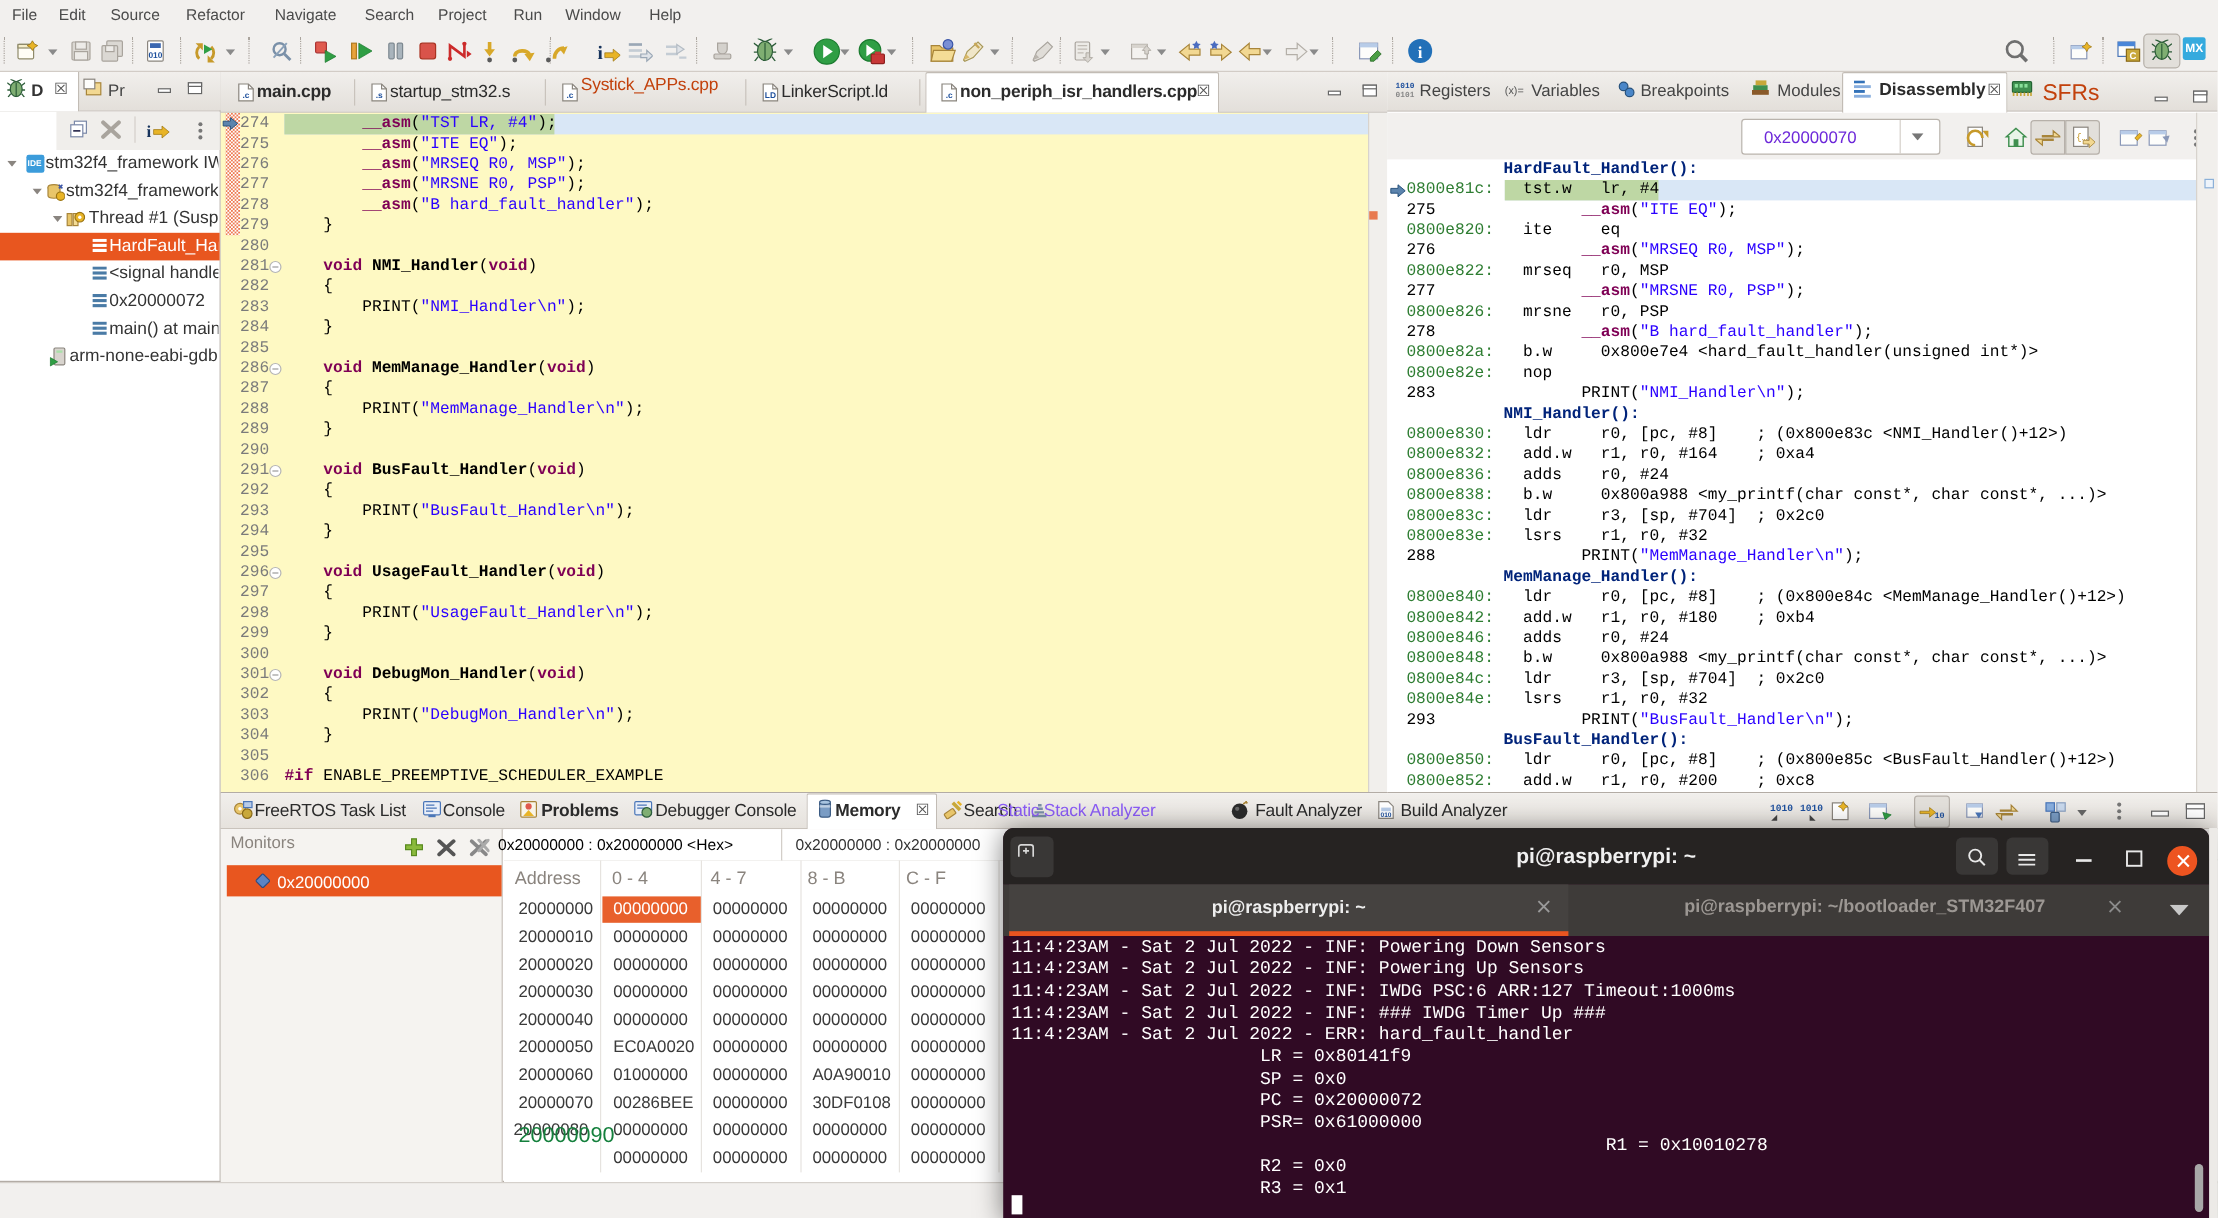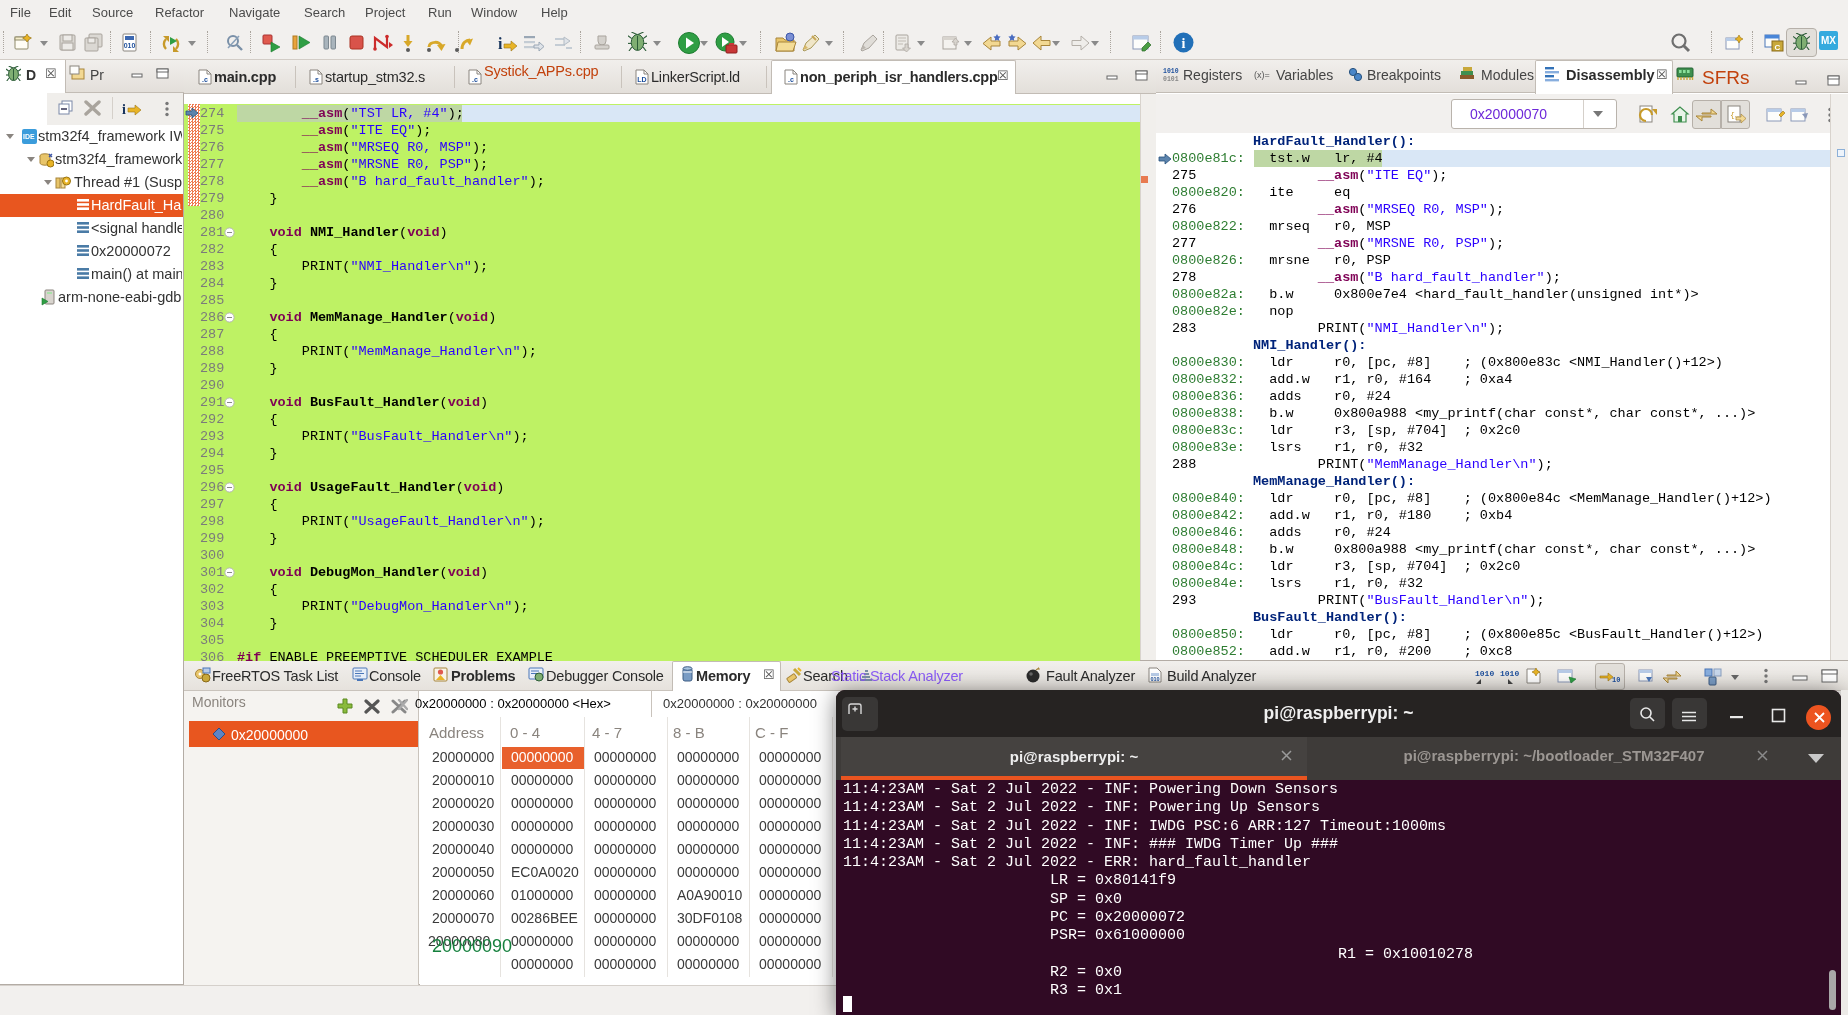--- a/index.html
+++ b/index.html
@@ -405,21 +405,21 @@
   </svg>
 <span class="ab" style="left:800px;top:69px;font-size:14.5px;font-weight:bold;color:#2b2b2b;letter-spacing:-0.2px">non_periph_isr_handlers.cpp</span>
 <span class="ab" style="left:997px;top:68px;font-size:13px;color:#555">☒</span>
 <svg class="ab" style="left:1106px;top:70px" width="13" height="10" viewBox="0 0 13 10">
     <rect x="1" y="6" width="10" height="3" fill="#fff" stroke="#666"></rect>
   </svg>
 <svg class="ab" style="left:1135px;top:70px" width="13" height="11" viewBox="0 0 13 11">
     <rect x="1" y="1" width="11" height="9" fill="#fff" stroke="#666"></rect>
     <rect x="1" y="1" width="11" height="3" fill="#fff" stroke="#666"></rect>
   </svg>
-<div class="ab" style="left:184px;top:104px;width:956px;height:566px;background:#bef264;overflow:hidden">
+<div class="ab" style="left:184px;top:94px;width:956px;height:566px;background:#fef9c3;overflow:hidden">
     <div class="ab" style="left:53px;top:1px;width:903px;height:17px;background:#d9e7f6"></div>
     <div class="ab" style="left:53px;top:1px;width:225px;height:17px;background:#bed7a4"></div>
     <div class="ab" style="left:4px;top:0;width:12px;height:102px;background:repeating-conic-gradient(#ee7b53 0 25%,#fff 0 50%);background-size:3px 3px"></div>
     <svg class="ab" style="left:1px;top:3px" width="14" height="12" viewBox="0 0 14 12">
       <path d="M1 4h6V1l6 5-6 5V8H1z" fill="#5c84ad" stroke="#27517c" stroke-width=".8"></path>
     </svg>
     <pre class="ab" style="left:16px;top:1px;width:23px;font-size:13.5px;line-height:17px;color:#7b7b7b;text-align:right">274
 275
 276
 277

